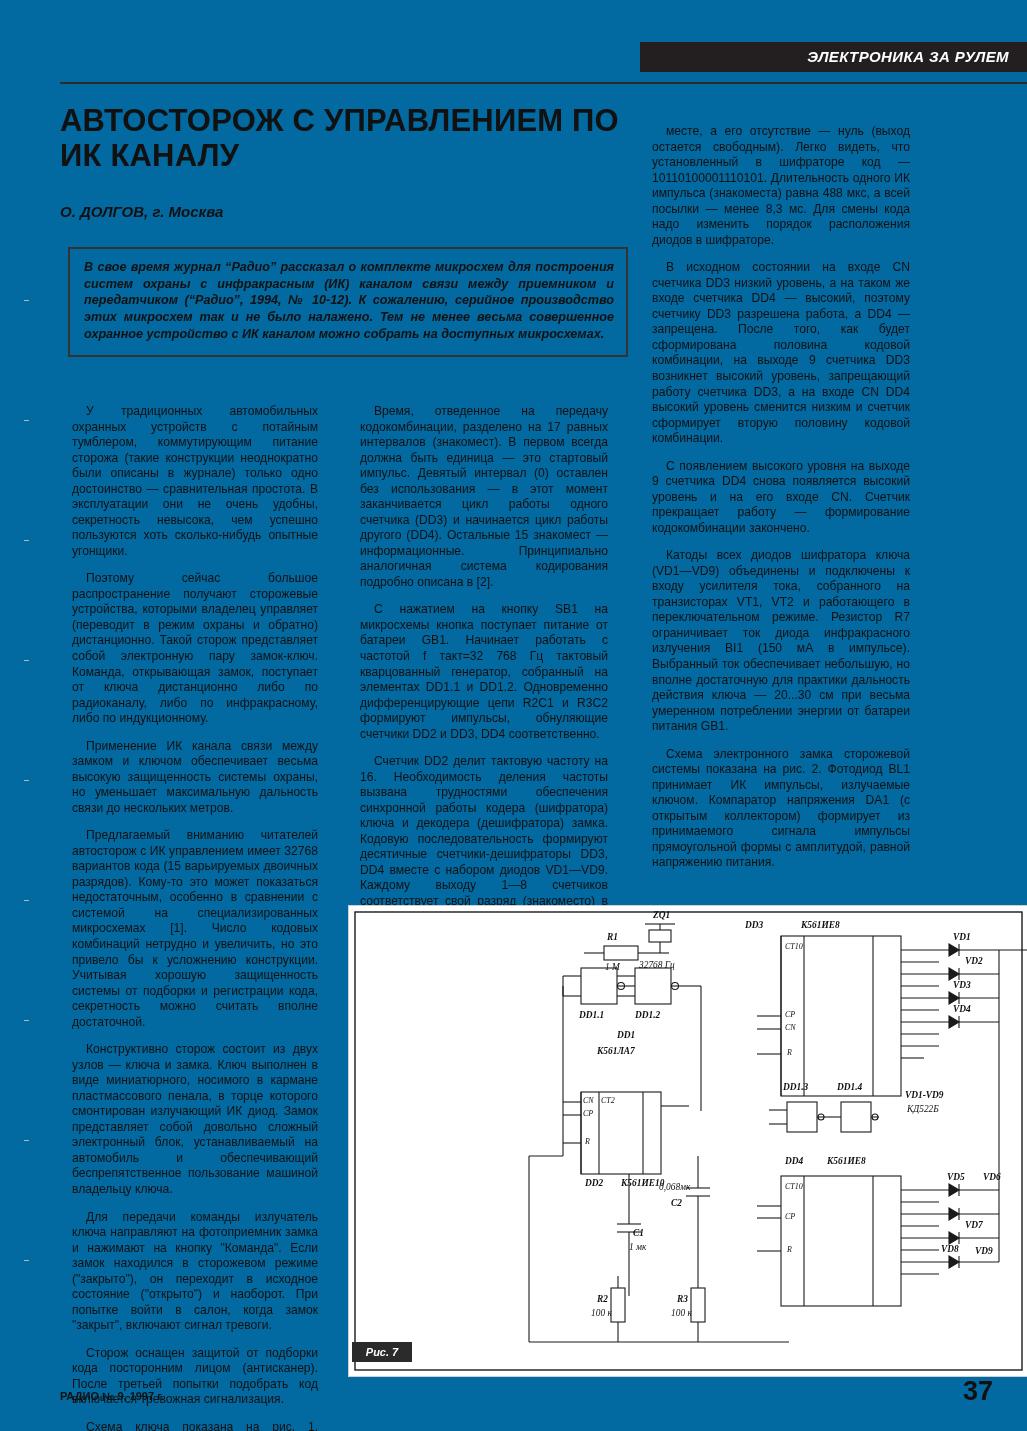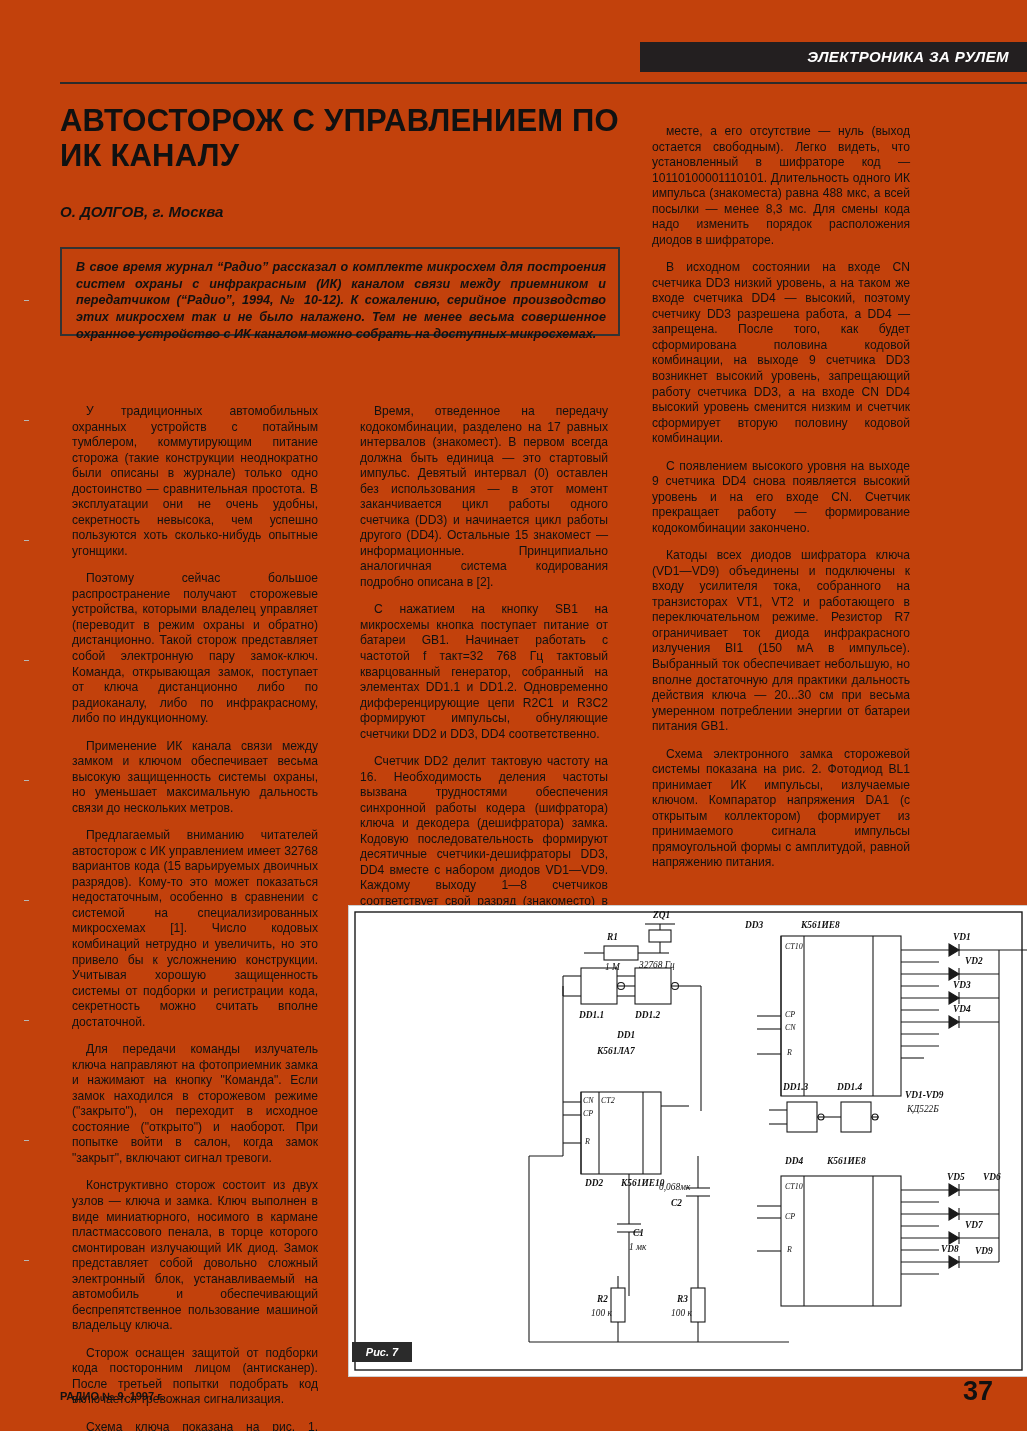--- a/index.html
+++ b/index.html
@@ -6,21 +6,21 @@
   body{
     width:1027px;height:1431px;
     background:#f2f1ef;
     font-family:"Liberation Sans", sans-serif;
     color:#1a1a1a;
     position:relative;
     overflow:hidden;
   }
   .page{
     position:absolute;inset:0;
-    background:#c2410c;
+    background:#0369a1;
   }
   
   .header-band{
     position:absolute;top:42px;left:640px;width:387px;height:30px;
     background:#231f20;
   }
   .header-band .ht{
     position:absolute;right:18px;top:6px;
     color:#fff;font-style:italic;font-weight:bold;font-size:15px;
     letter-spacing:.4px;
@@ -35,21 +35,21 @@
     font-size:31px;font-weight:bold;line-height:1.12;letter-spacing:.2px;
     color:#111;
   }
   .author{
     position:absolute;left:60px;top:203px;
     font-size:15px;font-weight:bold;font-style:italic;color:#111;
   }
 
   
   .abstract{
-    position:absolute;left:60px;top:247px;width:560px;height:89px;
+    position:absolute;left:68px;top:247px;width:560px;height:110px;
     border:2px solid #333;
     box-sizing:border-box;
     padding:10px 12px 8px 14px;
   }
   .abstract p{
     margin:0;font-size:12.6px;line-height:1.33;font-style:italic;font-weight:bold;
     text-align:justify;color:#111;
   }
 
   
@@ -122,22 +122,22 @@
 
   <div class="abstract">
     <p>В свое время журнал “Радио” рассказал о комплекте микросхем для построения систем охраны с инфракрасным (ИК) каналом связи между приемником и передатчиком (“Радио”, 1994, № 10-12). К сожалению, серийное производство этих микросхем так и не было налажено. Тем не менее весьма совершенное охранное устройство с ИК каналом можно собрать на доступных микросхемах.</p>
   </div>
 
   <div class="col col1">
     <p>У традиционных автомобильных охранных устройств с потайным тумблером, коммутирующим питание сторожа (такие конструкции неоднократно были описаны в журнале) только одно достоинство — сравнительная простота. В эксплуатации они не очень удобны, секретность невысока, чем успешно пользуются хоть сколько-нибудь опытные угонщики.</p>
     <p>Поэтому сейчас большое распространение получают сторожевые устройства, которыми владелец управляет (переводит в режим охраны и обратно) дистанционно. Такой сторож представляет собой электронную пару замок-ключ. Команда, открывающая замок, поступает от ключа дистанционно либо по радиоканалу, либо по инфракрасному, либо по индукционному.</p>
     <p>Применение ИК канала связи между замком и ключом обеспечивает весьма высокую защищенность системы охраны, но уменьшает максимальную дальность связи до нескольких метров.</p>
     <p>Предлагаемый вниманию читателей автосторож с ИК управлением имеет 32768 вариантов кода (15 варьируемых двоичных разрядов). Кому-то это может показаться недостаточным, особенно в сравнении с системой на специализированных микросхемах [1]. Число кодовых комбинаций нетрудно и увеличить, но это привело бы к усложнению конструкции. Учитывая хорошую защищенность системы от подборки и регистрации кода, секретность можно считать вполне достаточной.</p>
+    <p>Конструктивно сторож состоит из двух узлов — ключа и замка. Ключ выполнен в виде миниатюрного, носимого в кармане пластмассового пенала, в торце которого смонтирован излучающий ИК диод. Замок представляет собой довольно сложный электронный блок, устанавливаемый на автомобиль и обеспечивающий беспрепятственное пользование машиной владельцу ключа.</p>
     <p>Для передачи команды излучатель ключа направляют на фотоприемник замка и нажимают на кнопку "Команда". Если замок находился в сторожевом режиме ("закрыто"), он переходит в исходное состояние ("открыто") и наоборот. При попытке войти в салон, когда замок "закрыт", включают сигнал тревоги.</p>
-    <p>Конструктивно сторож состоит из двух узлов — ключа и замка. Ключ выполнен в виде миниатюрного, носимого в кармане пластмассового пенала, в торце которого смонтирован излучающий ИК диод. Замок представляет собой довольно сложный электронный блок, устанавливаемый на автомобиль и обеспечивающий беспрепятственное пользование машиной владельцу ключа.</p>
     <p>Сторож оснащен защитой от подборки кода посторонним лицом (антисканер). После третьей попытки подобрать код включается тревожная сигнализация.</p>
     <p>Схема ключа показана на рис. 1. Кодовую ИК посылку ключ излучает при нажатии на кнопку SB1 "Команда". Информация в посылке выражена последовательным двоичным кодом, причем единице соответствует наличие излучения, а нулю — его отсутствие.</p>
   </div>
 
   <div class="col col2">
     <p>Время, отведенное на передачу кодокомбинации, разделено на 17 равных интервалов (знакомест). В первом всегда должна быть единица — это стартовый импульс. Девятый интервал (0) оставлен без использования — в этот момент заканчивается цикл работы одного счетчика (DD3) и начинается цикл работы другого (DD4). Остальные 15 знакомест — информационные. Принципиально аналогичная система кодирования подробно описана в [2].</p>
     <p>С нажатием на кнопку SB1 на микросхемы кнопка поступает питание от батареи GB1. Начинает работать с частотой f такт=32 768 Гц тактовый кварцованный генератор, собранный на элементах DD1.1 и DD1.2. Одновременно дифференцирующие цепи R2C1 и R3C2 формируют импульсы, обнуляющие счетчики DD2 и DD3, DD4 соответственно.</p>
     <p>Счетчик DD2 делит тактовую частоту на 16. Необходимость деления частоты вызвана трудностями обеспечения синхронной работы кодера (шифратора) ключа и декодера (дешифратора) замка. Кодовую последовательность формируют десятичные счетчики-дешифраторы DD3, DD4 вместе с набором диодов VD1—VD9. Каждому выходу 1—8 счетчиков соответствует свой разряд (знакоместо) в кодокомбинации. Наличие диода, подключенного к выходу счетчика, означает единицу в соответствующем знако-</p>
   </div>
 

